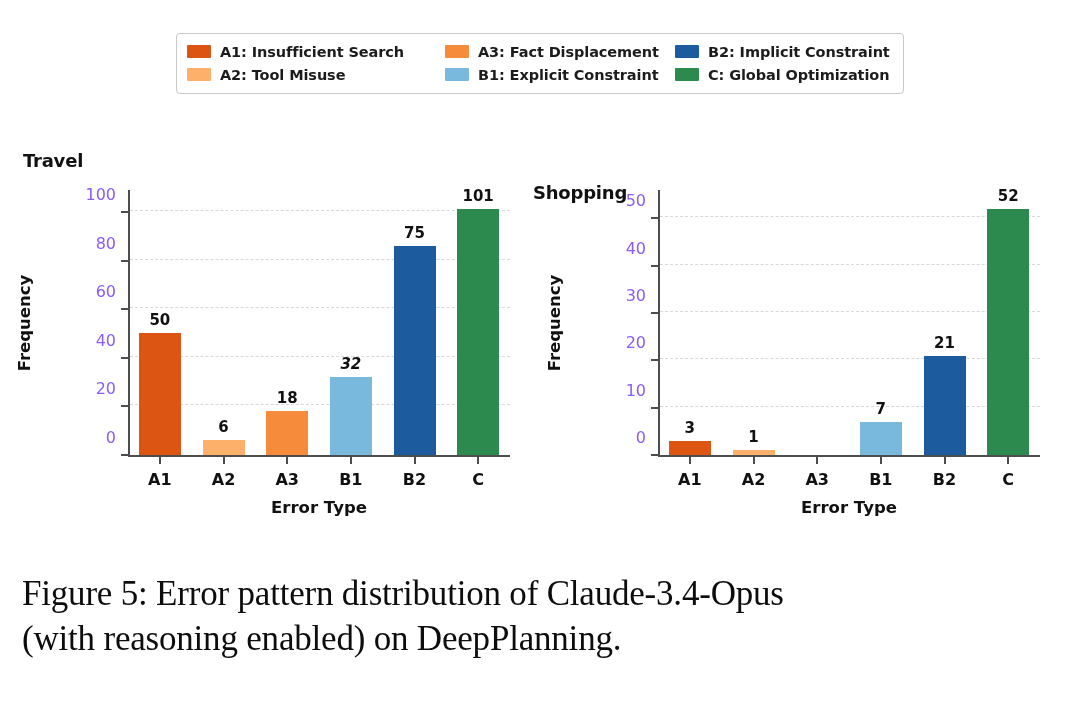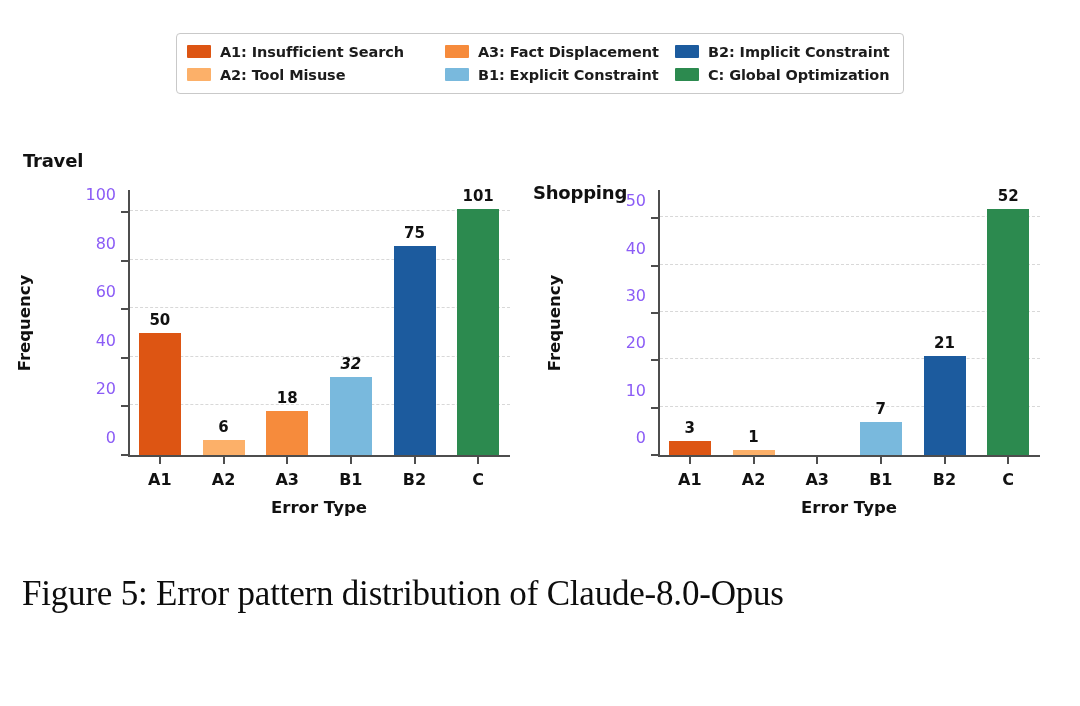--- a/index.html
+++ b/index.html
@@ -322,14 +322,15 @@
         <div class="bar" style="left: 329.167px; width: 42px; height: 246.071px; background: rgb(44, 138, 79);"></div>
         <div class="bar-value" style="left: 350.167px; bottom: 252.071px;">52</div>
         <div class="xtick-mark" style="left: 349.167px;"></div>
         <div class="xtick-label" style="left: 350.167px;">C</div>
       </div>
     <div class="axis-label-x">Error Type</div>
   </div>
 </div>
 
 <div id="caption">
-  <div>Figure 5: Error pattern distribution of Claude-8.0-Opus</div>
+  <div>Figure 5: Error pattern distribution of Claude-3.4-Opus</div>
+  <div>(with reasoning enabled) on DeepPlanning.</div>
 </div>
 
 </body></html>

